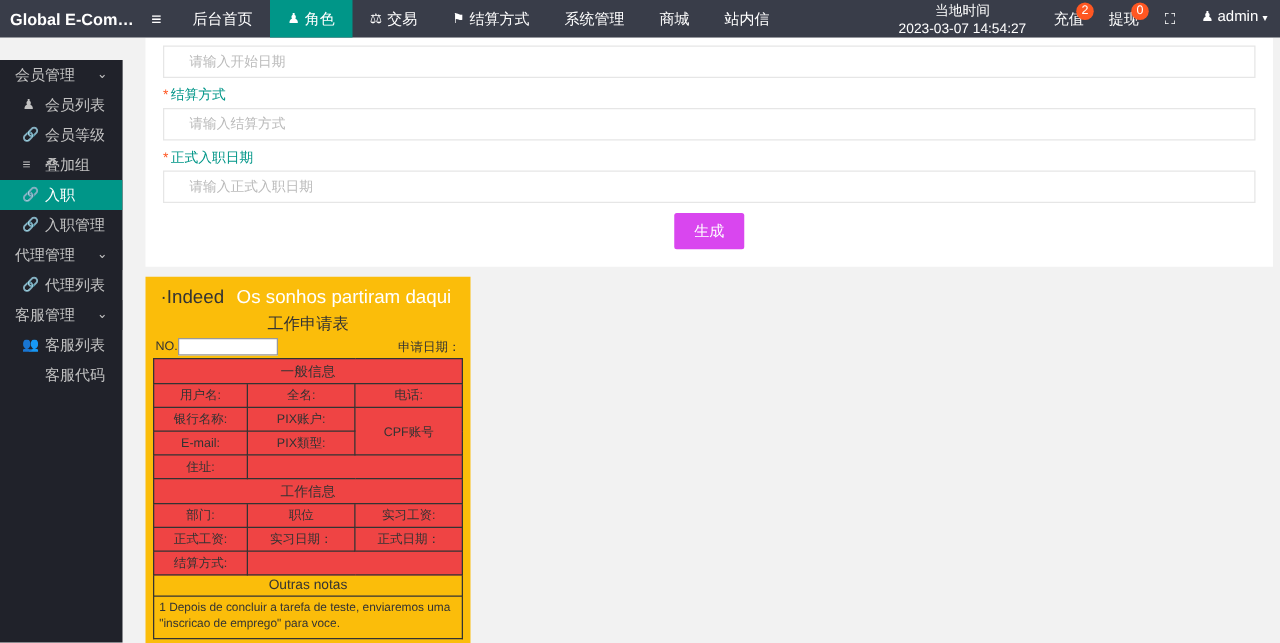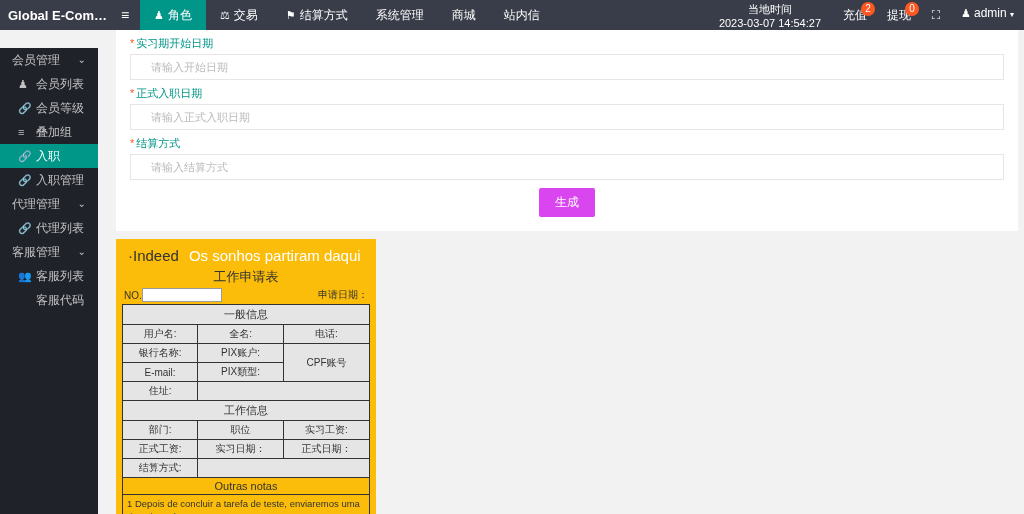--- a/index.html
+++ b/index.html
@@ -33,34 +33,37 @@
 .frm-inp::placeholder{color:#bbb}
 .btn-row{text-align:center;margin-top:8px}
 .btn{background:#d946ef;color:#fff;border:none;padding:6px 16px;font-size:12px;cursor:pointer;border-radius:2px}
 .yellow-card{background:#fbbd0a;padding:6px;width:260px}
 .yc-hdr{display:flex;align-items:baseline;gap:10px;padding:2px 6px}
 .yc-logo{font-size:15px;font-weight:normal;color:#333}
 .yc-sub{font-size:15px;color:#fff}
 .yc-title{text-align:center;font-size:13px;font-weight:normal;color:#333;margin:2px 0}
 .yc-meta{display:flex;justify-content:space-between;font-size:10px;color:#333;padding:0 2px 2px 2px}
 .yc-meta input{width:80px;height:14px;border:1px solid #999;background:#fff;font-size:10px}
-.tbl{width:100%;border-collapse:collapse;background:#e5e5e5}
+.tbl{width:100%;border-collapse:collapse;background:#ef4444}
 .tbl td{border:1px solid #333;font-size:10px;padding:2px 3px;text-align:center;color:#333;height:14px}
 .tbl .sec{font-size:11px}
 .notes{border:1px solid #333;border-top:none;padding:3px 4px;font-size:9.5px;line-height:1.35;color:#333}
 .notes-hdr{text-align:center;font-size:11px;border:1px solid #333;border-top:none;padding:2px;color:#333}
 .notes p{margin-bottom:1px}
 </style>
 </head>
 <body>
 
 <div class="header">
   <div class="logo">Global E-Commerce...</div>
   <div class="ham">≡</div>
   <div class="nav">
+    <div class="nav-item">
+        <span>后台首页</span>
+      </div>
     <div class="nav-item active">
         <span class="ic">♟</span>
         <span>角色</span>
       </div>
     <div class="nav-item">
         <span class="ic">⚖</span>
         <span>交易</span>
       </div>
     <div class="nav-item">
         <span class="ic">⚑</span>
@@ -131,30 +134,29 @@
     </div>
     <div class="sb-item">
       <span class="ic"></span>
       <span>客服代码</span>
     </div>
   </div>
 
 <div class="main">
   <div class="form-card">
     <div class="frm-row">
-      <label class="frm-lbl"><span class="req">*</span><span>实习期开始日期</span></label>
       <input class="frm-inp" placeholder="请输入开始日期" style="">
+    </div>
+    <div class="frm-row">
+      <label class="frm-lbl"><span class="req">*</span><span>结算方式</span></label>
+      <input class="frm-inp" placeholder="请输入结算方式" style="">
     </div>
     <div class="frm-row">
       <label class="frm-lbl"><span class="req">*</span><span>正式入职日期</span></label>
       <input class="frm-inp" placeholder="请输入正式入职日期" style="">
-    </div>
-    <div class="frm-row">
-      <label class="frm-lbl"><span class="req">*</span><span>结算方式</span></label>
-      <input class="frm-inp" placeholder="请输入结算方式" style="">
     </div>
     <div class="btn-row">
       <button class="btn">生成</button>
     </div>
   </div>
 
   <div class="yellow-card">
     <div class="yc-hdr">
       <span class="yc-logo">·Indeed</span>
       <span class="yc-sub">Os sonhos partiram daqui</span>

